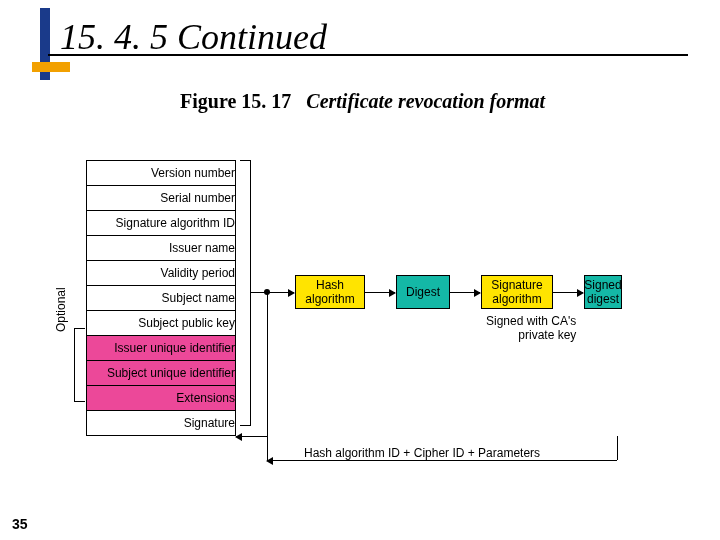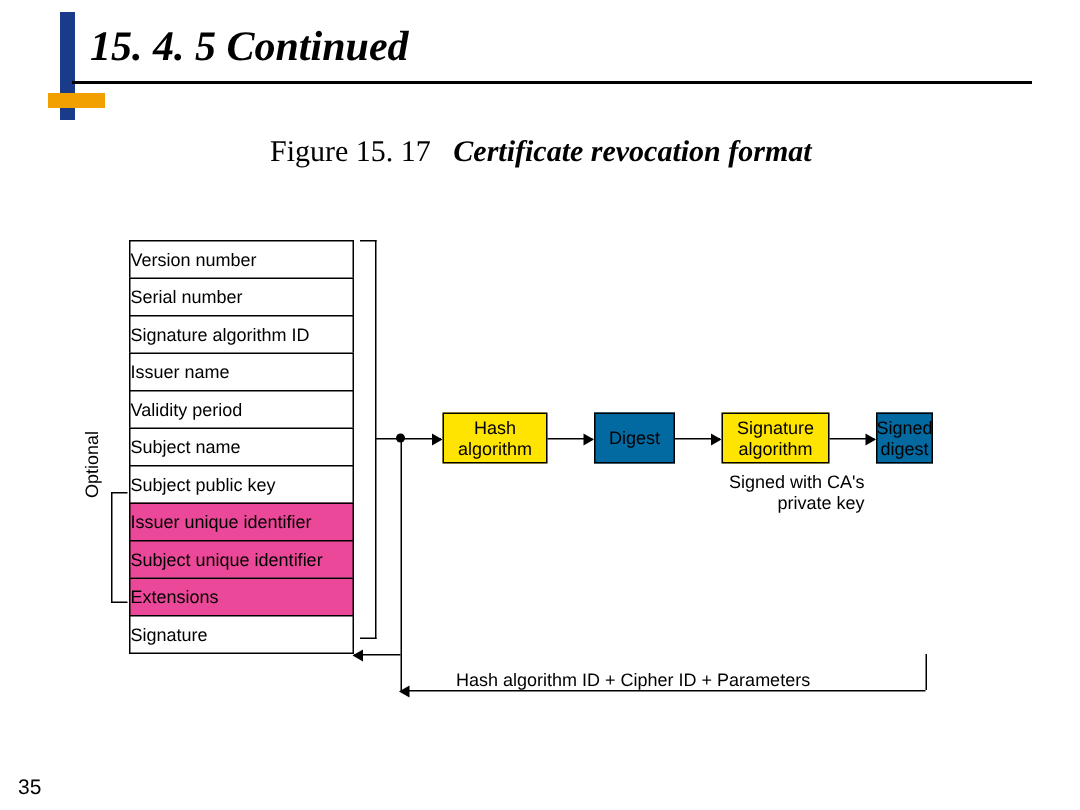--- a/index.html
+++ b/index.html
@@ -1,35 +1,35 @@
 <!DOCTYPE html>
 <html><head>
 <meta charset="utf-8">
 <style>
   html,body{margin:0;padding:0;width:720px;height:540px;background:#fff;font-family:"Times New Roman",serif;position:relative}
   .accent-v{position:absolute;left:40px;top:8px;width:10px;height:72px;background:#1a3a8a}
   .accent-h{position:absolute;left:32px;top:62px;width:38px;height:10px;background:#f2a000}
-  .section-head{position:absolute;left:60px;top:16px;font-size:28px;font-weight:bold;font-style:italic;color:#000}
+  .section-head{position:absolute;left:60px;top:16px;font-size:36px;font-weight:normal;font-style:italic;color:#000}
   .hr{position:absolute;left:48px;top:54px;width:640px;height:0;border-top:2px solid #000}
   .fig-caption{position:absolute;left:180px;top:90px;font-size:20px}
-  .fig-caption .fignum{font-weight:normal}
+  .fig-caption .fignum{font-weight:bold}
   .fig-caption .figtitle{font-style:italic;font-weight:bold}
-  .pagenum{position:absolute;left:12px;bottom:8px;font-family:Arial,sans-serif;font-size:14px;font-weight:normal}
+  .pagenum{position:absolute;left:12px;bottom:8px;font-family:Arial,sans-serif;font-size:14px;font-weight:bold}
   .diagram{position:absolute;left:46px;top:160px;width:640px;height:320px;font-family:Arial,Helvetica,sans-serif;font-size:12px;color:#000}
   .stack{position:absolute;left:40px;top:0;width:150px}
-  .row{height:24px;line-height:24px;text-align:left;border:1px solid #000;border-bottom:none;background:#fff}
+  .row{height:24px;line-height:24px;text-align:right;border:1px solid #000;border-bottom:none;background:#fff}
   .row:last-child{border-bottom:1px solid #000}
   .row.opt{background:#ec4899}
   .stack-shadow{position:absolute;left:44px;top:4px;width:150px;height:288px;background:#888;z-index:-1}
   .opt-label{position:absolute;left:8px;top:172px;transform:rotate(-90deg);transform-origin:left top;font-size:12px}
   .opt-brk{position:absolute;left:28px;top:168px;width:10px;height:72px;border-left:1px solid #000;border-top:1px solid #000;border-bottom:1px solid #000}
   .all-brk{position:absolute;left:194px;top:0;width:10px;height:264px;border-right:1px solid #000;border-top:1px solid #000;border-bottom:1px solid #000}
   .proc{position:absolute;height:34px;border:1px solid #000;text-align:center;display:flex;align-items:center;justify-content:center;padding:0 16px;box-sizing:border-box}
   .proc.yellow{background:#ffe400}
-  .proc.blue{background:#0369a1}
+  .proc.blue{background:#14b8a6}
   .proc-shadow{position:absolute;background:#888;z-index:-1}
   .note{position:absolute;font-size:12px}
   .arrow{position:absolute;height:0;border-top:1px solid #000}
   .arrow::after{content:"";position:absolute;right:-1px;top:-4px;border-left:7px solid #000;border-top:4px solid transparent;border-bottom:4px solid transparent}
   .arrow.left::after{right:auto;left:-1px;border-left:none;border-right:7px solid #000}
   .vline{position:absolute;width:0;border-left:1px solid #000}
   .dot{position:absolute;width:6px;height:6px;background:#000;border-radius:50%}
 </style>
 </head>
 <body>

